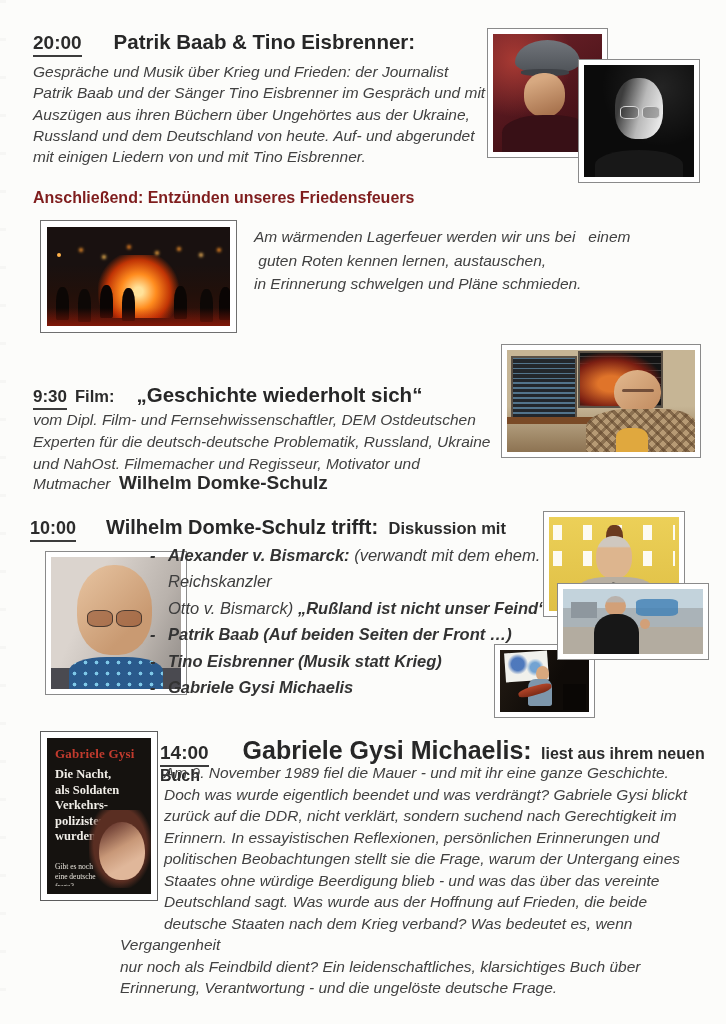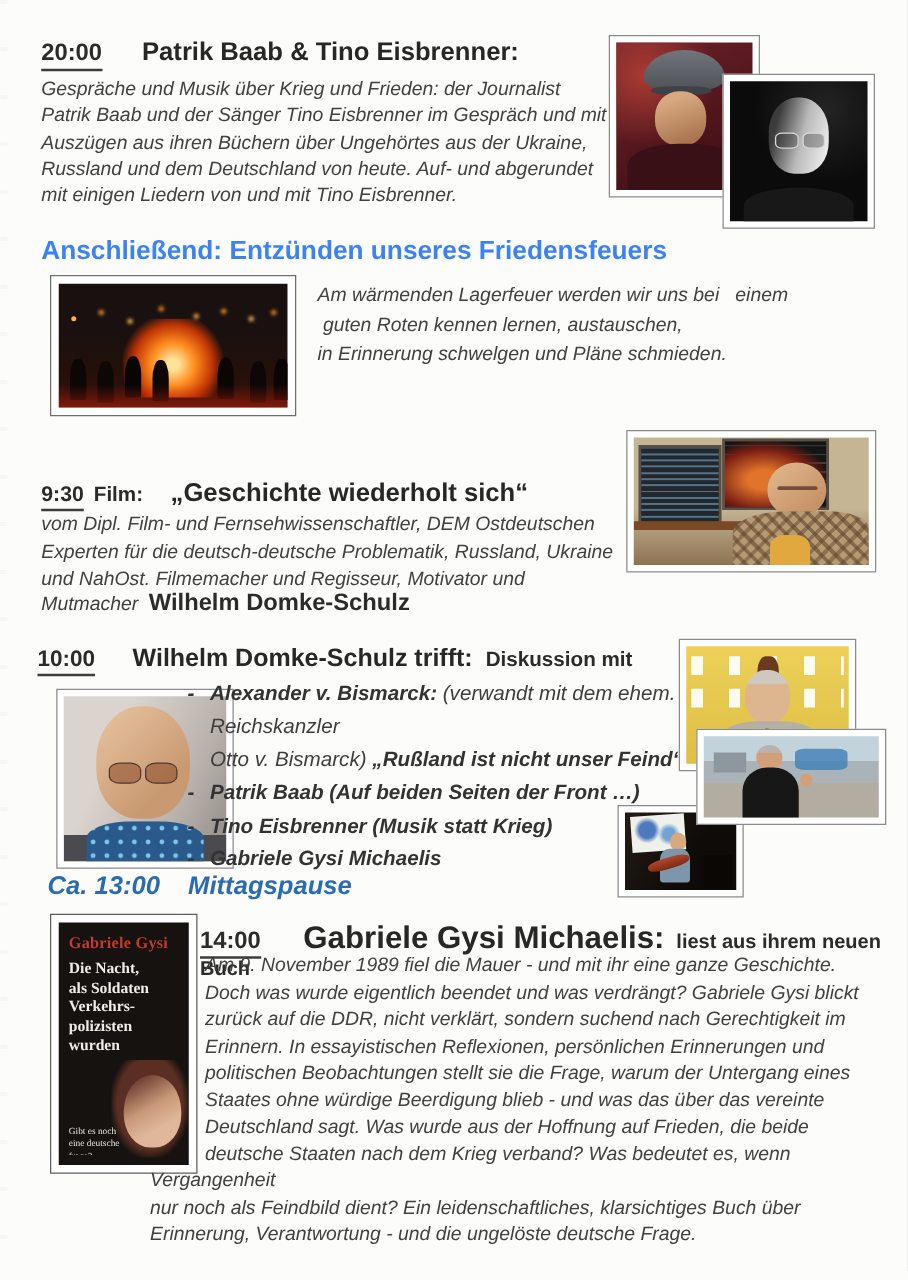--- a/index.html
+++ b/index.html
@@ -2,21 +2,21 @@
 <html><head>
 <meta charset="utf-8">
 <style>
   html,body{margin:0;padding:0;background:#e9e9e7;}
   .page{position:relative;width:726px;height:1024px;background:#fcfcfa;overflow:hidden;
         font-family:"Liberation Sans", sans-serif;color:#3e3e3e;}
   .abs{position:absolute;}
   .lines{white-space:pre-wrap;}
   .body-it{font-style:italic;font-size:15.5px;line-height:21.3px;color:#414141;}
   .h1{font-size:20.5px;font-weight:700;color:#272727;}
-  .h2{font-size:21px;font-weight:700;color:#3b82f6;}
+  .h2{font-size:16px;font-weight:700;color:#7f1d1d;}
   .time{font-weight:700;color:#2b2b2b;border-bottom:2.5px solid #3c3c3c;padding-bottom:1px;display:inline-block;}
   .day{font-size:25px;color:#2a6cb3;border-bottom:2px solid #2a6cb3;padding-bottom:2px;letter-spacing:.5px;}
   .blue-it{color:#2a6cb3;font-weight:700;font-style:italic;font-size:20.5px;}
   .bb{font-weight:700;font-style:italic;color:#333;}
   .bi{font-style:italic;color:#3e3e3e;}
   .bullet{display:flex;line-height:26.4px;font-size:16.5px;}
   .dash{width:18px;flex:0 0 18px;font-weight:700;font-style:italic;color:#333;}
   .photo{position:absolute;background:#fff;border:1.5px solid #8a8a8a;padding:5px;box-sizing:border-box;margin:0;}
   .art{position:relative;width:100%;height:100%;overflow:hidden;}
   .s{position:absolute;}
@@ -158,26 +158,22 @@
   <figure class="photo" style="left:494px;top:644px;width:101px;height:74px;z-index:2;">
     <div class="art" style="background:linear-gradient(120deg,#241c14,#0f0b08 60%);">
       <div class="s" style="left:6%;top:4%;width:48%;height:46%;background:radial-gradient(circle at 30% 40%, rgba(50,100,180,.85) 0 18%, transparent 30%),radial-gradient(circle at 70% 55%, rgba(60,130,200,.7) 0 14%, transparent 26%),#f1f1ec;transform:rotate(-4deg);"></div>
       <div class="s" style="left:40%;top:26%;width:15%;height:24%;background:#d8a87e;border-radius:50%;"></div>
       <div class="s" style="left:31%;top:46%;width:28%;height:44%;background:#7d96ab;border-radius:30% 30% 10% 10%;"></div>
       <div class="s" style="left:20%;top:58%;width:38%;height:15%;background:linear-gradient(#b4472a,#7c2a16);border-radius:40%;transform:rotate(-16deg);"></div>
       <div class="s" style="right:3%;bottom:4%;width:26%;height:42%;background:#0a0705;"></div>
     </div>
   </figure>
 
-  <div class="abs" style="left:38px;top:697px;">
-    <span class="blue-it">Ca. 13:00</span>
-    <span class="blue-it" style="margin-left:18px;">Mittagspause</span>
-  </div>
-
-  <figure class="photo" style="left:40px;top:731px;width:118px;height:208px;border-color:#5c5c5c;">
+
+  <figure class="photo" style="left:40px;top:731px;width:118px;height:170px;border-color:#5c5c5c;">
     <div class="bookcover">
       <div class="bk-author">Gabriele Gysi</div>
       <div class="bk-title">Die Nacht,
 als Soldaten
 Verkehrs-
 polizisten
 wurden</div>
       <div class="s" style="right:0;bottom:6px;width:62px;height:78px;background:radial-gradient(ellipse at 50% 45%, #5a2e22 0 60%, transparent 75%);"></div>
       <div class="s" style="right:6px;bottom:14px;width:46px;height:58px;background:linear-gradient(150deg,#6a3a30 10%,#c89878 45%,#e0b79a 70%);border-radius:50% 50% 46% 46%;"></div>
       <div class="bk-sub">Gibt es noch

